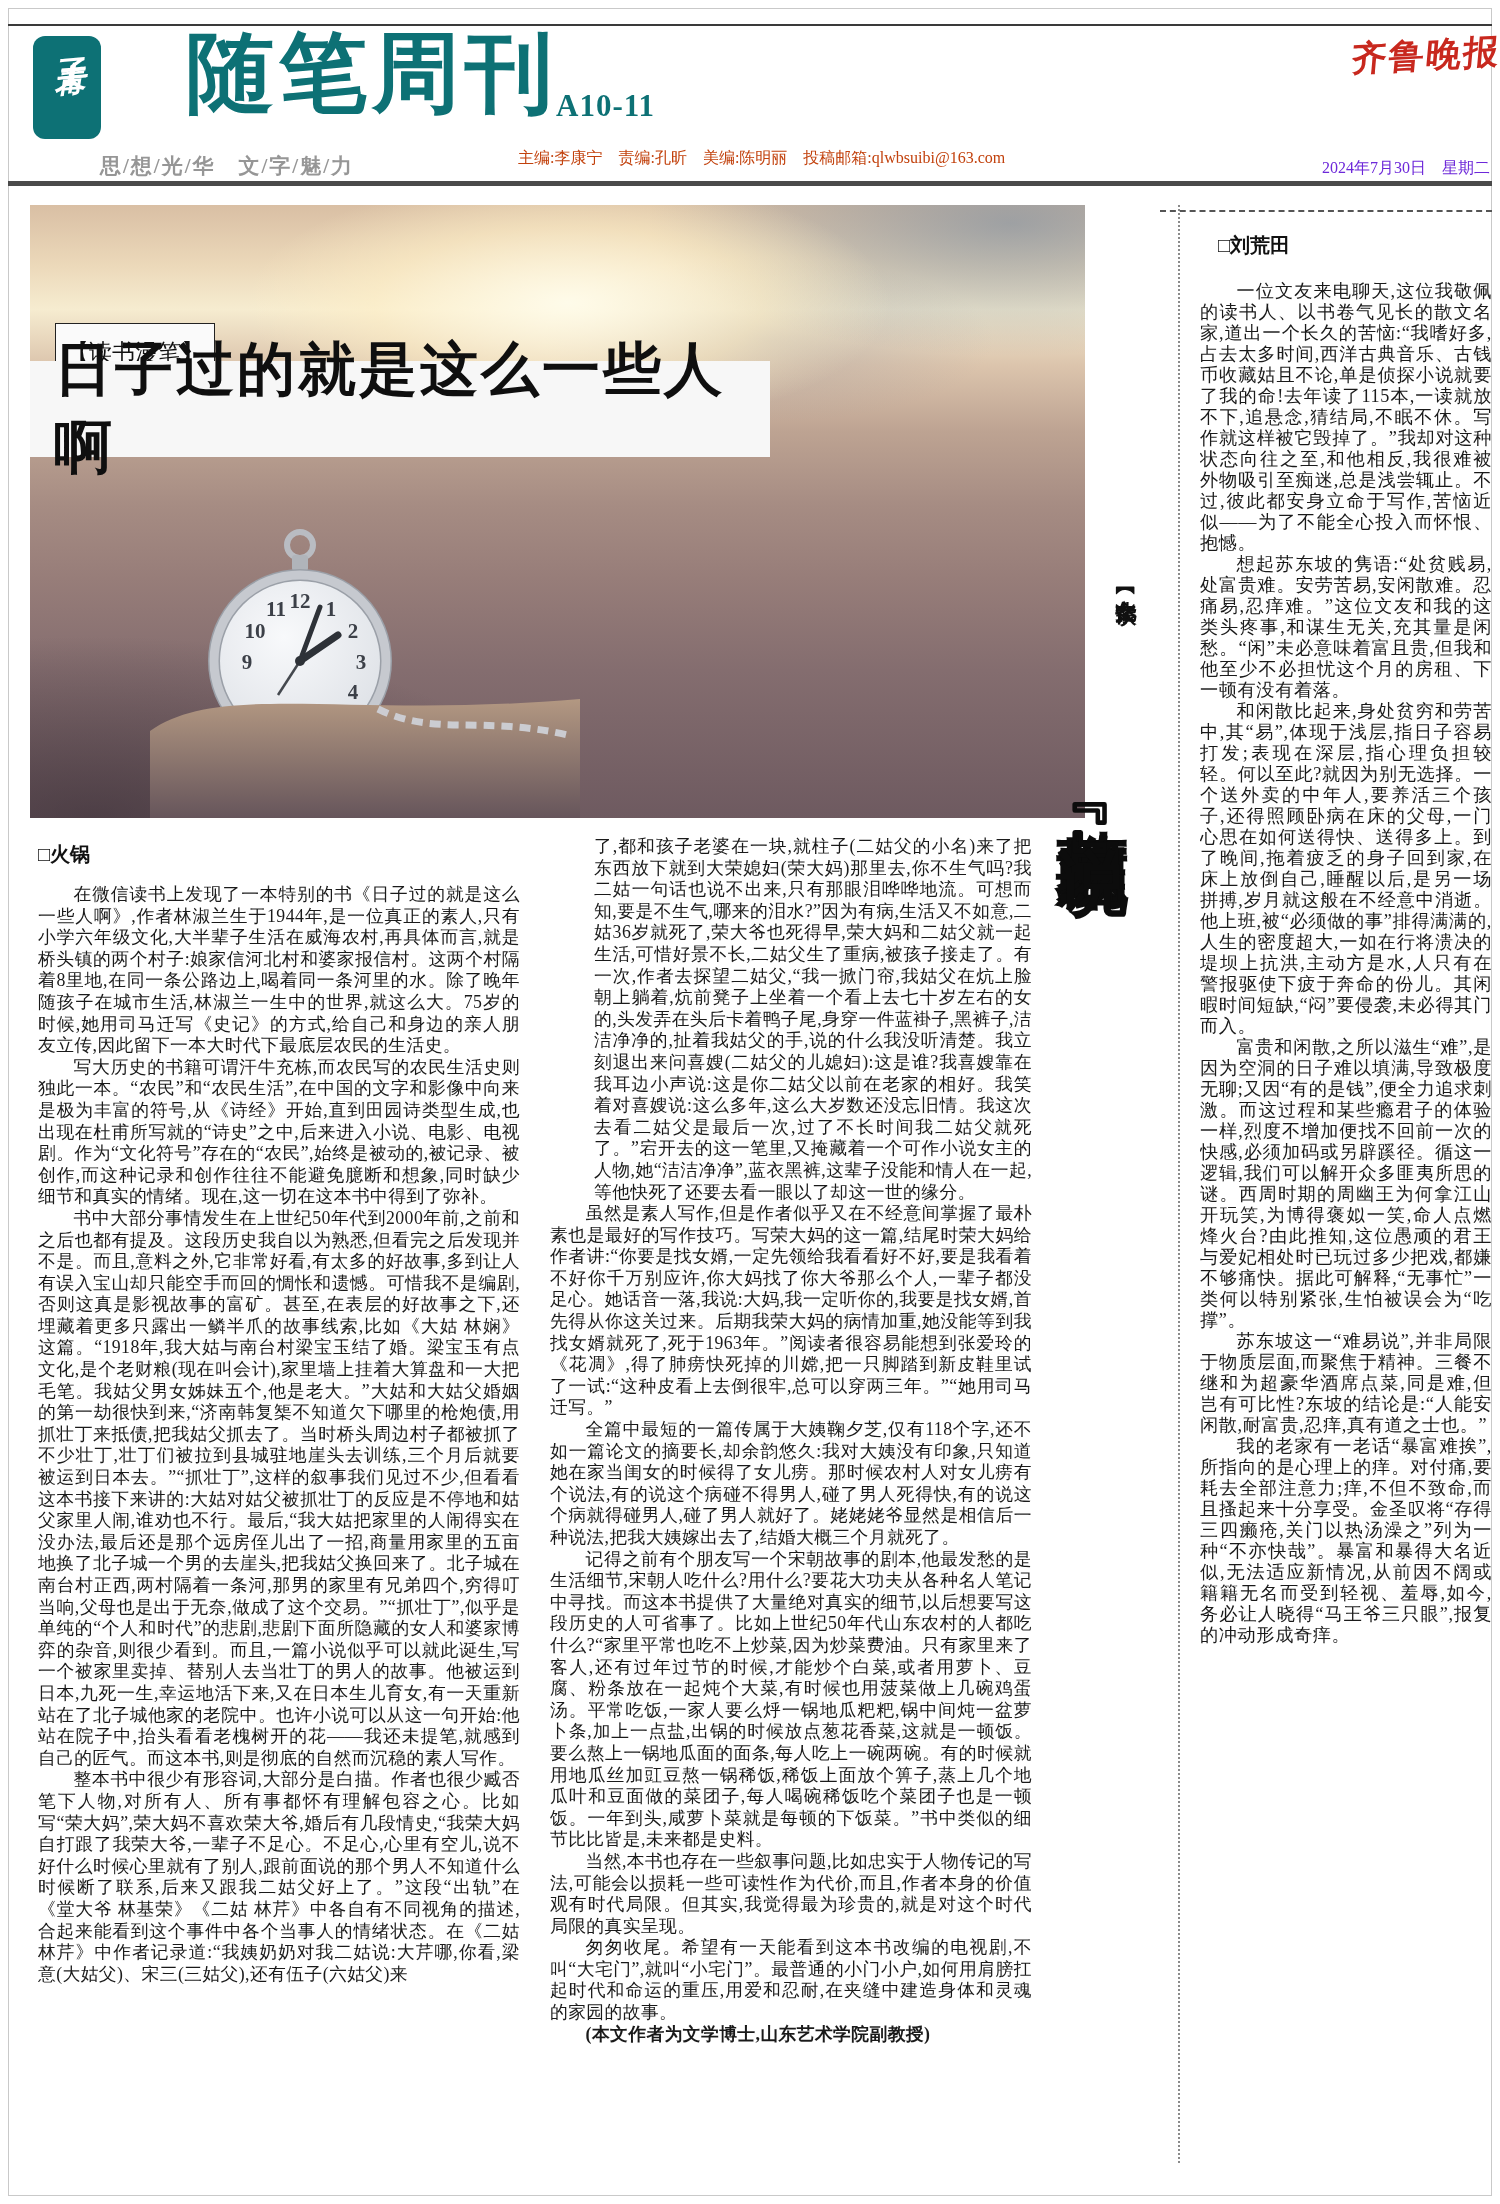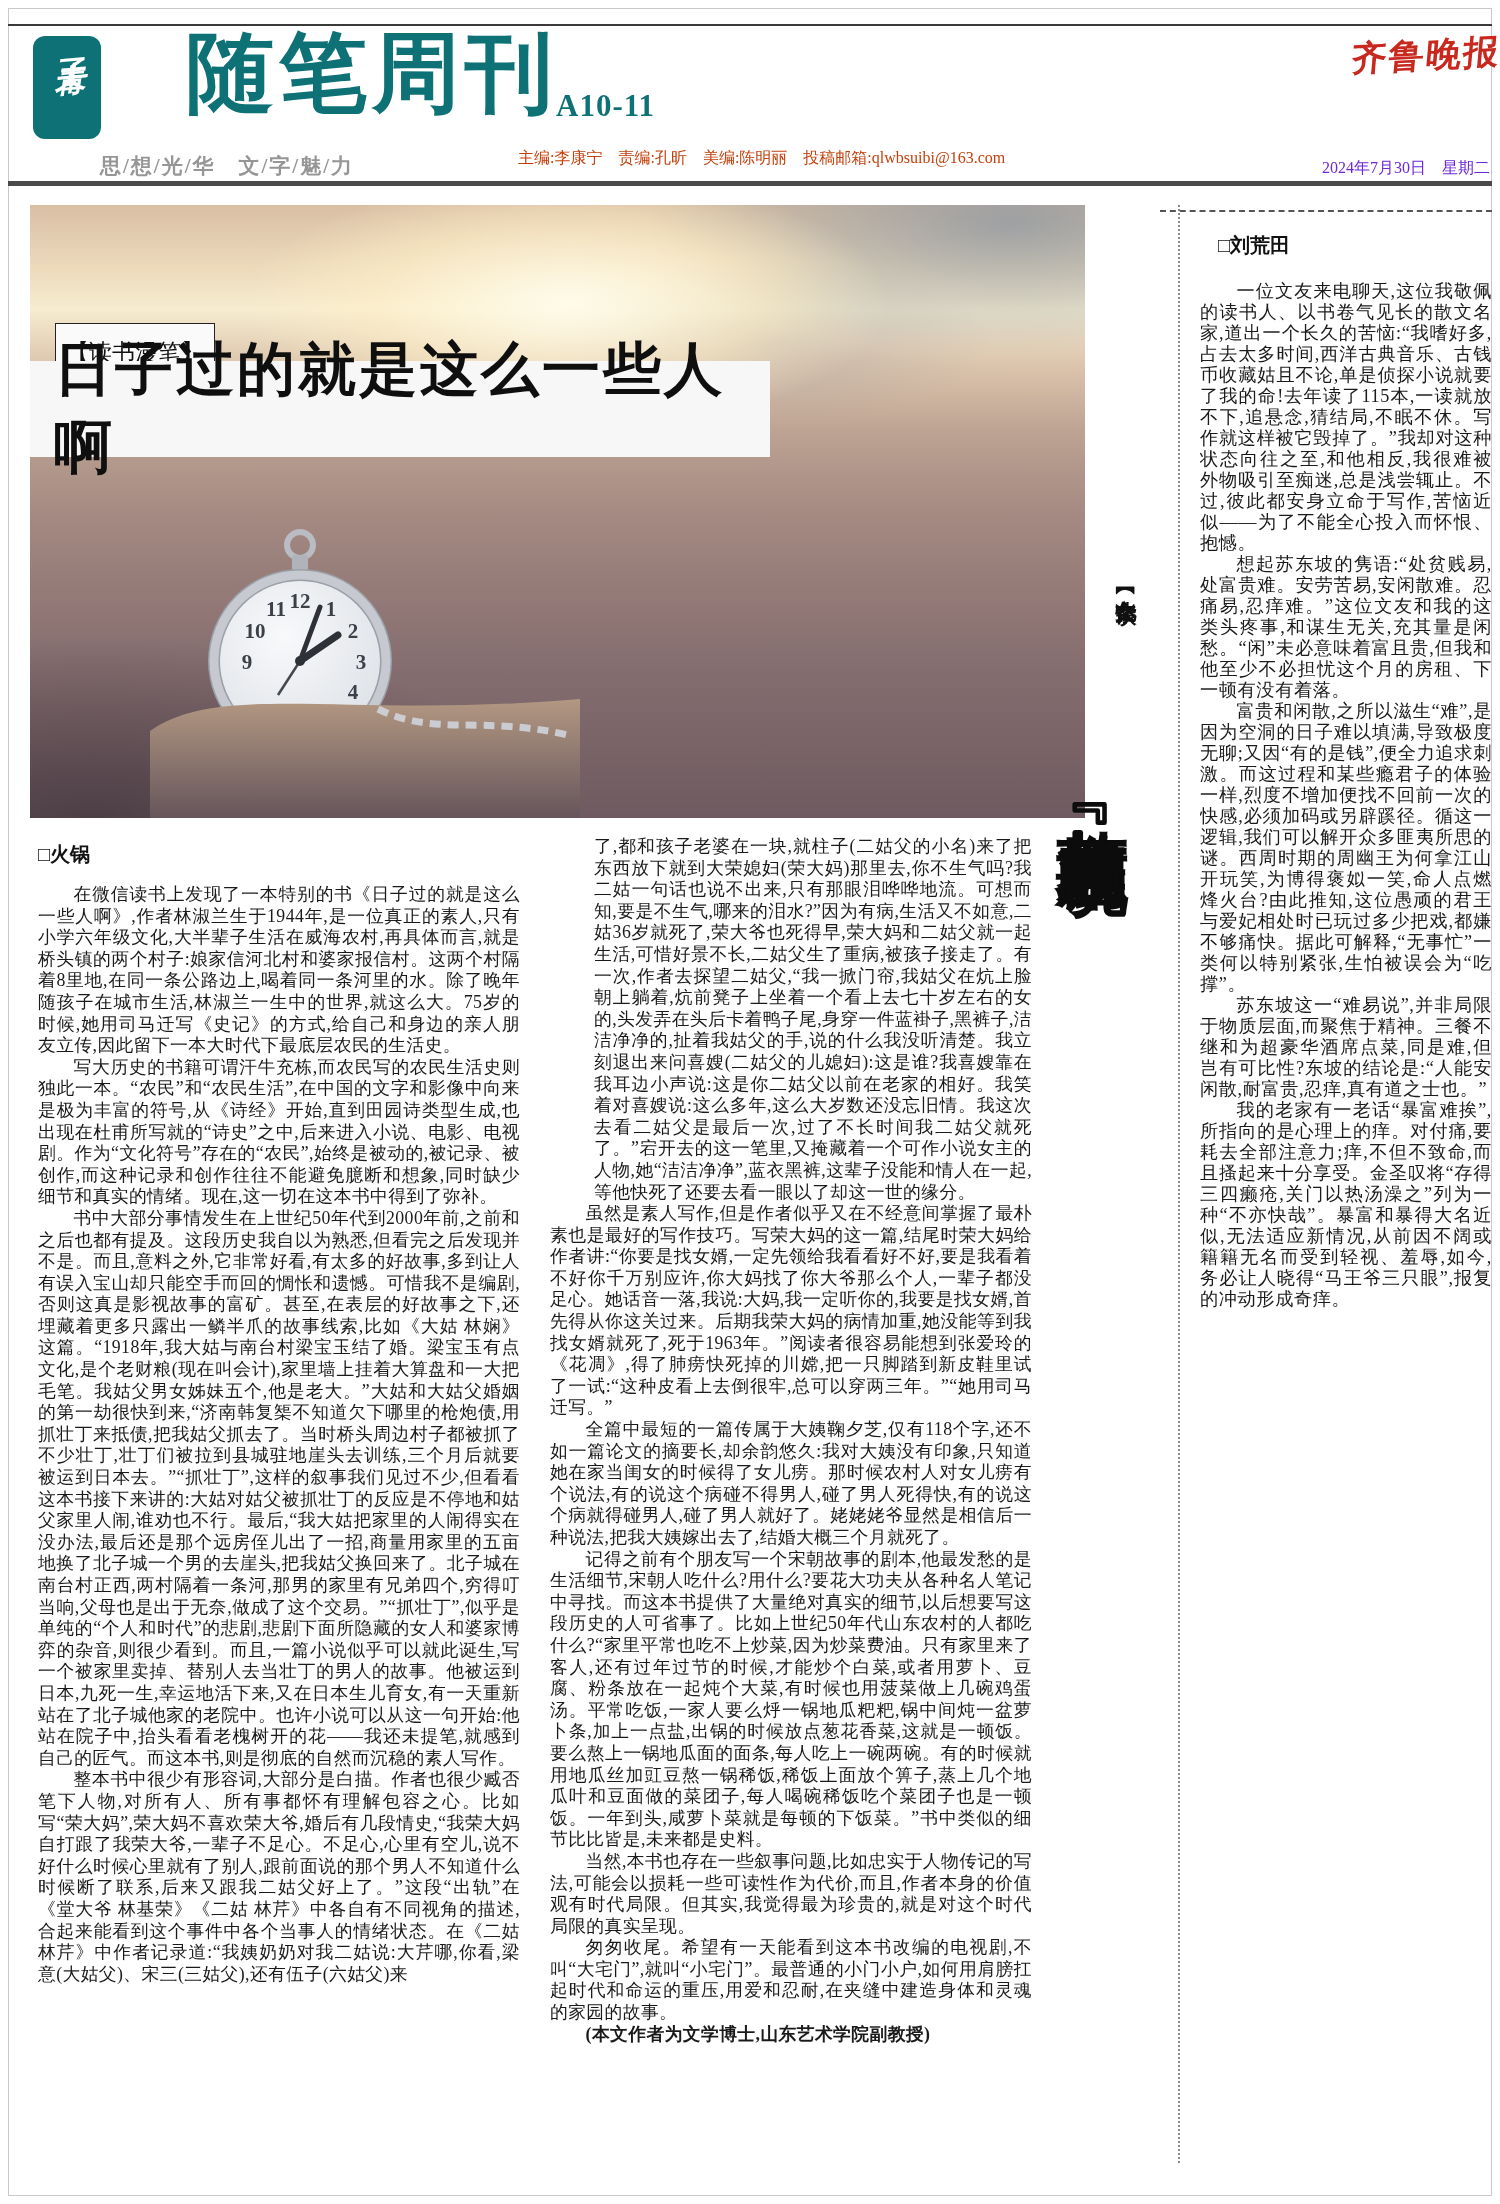--- a/index.html
+++ b/index.html
@@ -137,18 +137,19 @@
 
   <div class="abs culture-tag">【文化杂谈】</div>
   <div class="abs vtitle">苏东坡的『难易』说</div>
   <div class="abs vrule"></div>
   <div class="abs hdash"></div>
 
   <div class="abs byline byline-essay">□刘荒田</div>
   <div class="abs col col3">
       <p class="para">一位文友来电聊天,这位我敬佩的读书人、以书卷气见长的散文名家,道出一个长久的苦恼:“我嗜好多,占去太多时间,西洋古典音乐、古钱币收藏姑且不论,单是侦探小说就要了我的命!去年读了115本,一读就放不下,追悬念,猜结局,不眠不休。写作就这样被它毁掉了。”我却对这种状态向往之至,和他相反,我很难被外物吸引至痴迷,总是浅尝辄止。不过,彼此都安身立命于写作,苦恼近似——为了不能全心投入而怀恨、抱憾。</p>
       <p class="para">想起苏东坡的隽语:“处贫贱易,处富贵难。安劳苦易,安闲散难。忍痛易,忍痒难。”这位文友和我的这类头疼事,和谋生无关,充其量是闲愁。“闲”未必意味着富且贵,但我和他至少不必担忧这个月的房租、下一顿有没有着落。</p>
+      <p class="para">和闲散比起来,身处贫穷和劳苦中,其“易”,体现于浅层,指日子容易打发;表现在深层,指心理负担较轻。何以至此?就因为别无选择。一个送外卖的中年人,要养活三个孩子,还得照顾卧病在床的父母,一门心思在如何送得快、送得多上。到了晚间,拖着疲乏的身子回到家,在床上放倒自己,睡醒以后,是另一场拼搏,岁月就这般在不经意中消逝。他上班,被“必须做的事”排得满满的,人生的密度超大,一如在行将溃决的堤坝上抗洪,主动方是水,人只有在警报驱使下疲于奔命的份儿。其闲暇时间短缺,“闷”要侵袭,未必得其门而入。</p>
       <p class="para">富贵和闲散,之所以滋生“难”,是因为空洞的日子难以填满,导致极度无聊;又因“有的是钱”,便全力追求刺激。而这过程和某些瘾君子的体验一样,烈度不增加便找不回前一次的快感,必须加码或另辟蹊径。循这一逻辑,我们可以解开众多匪夷所思的谜。西周时期的周幽王为何拿江山开玩笑,为博得褒姒一笑,命人点燃烽火台?由此推知,这位愚顽的君王与爱妃相处时已玩过多少把戏,都嫌不够痛快。据此可解释,“无事忙”一类何以特别紧张,生怕被误会为“吃撑”。</p>
       <p class="para">苏东坡这一“难易说”,并非局限于物质层面,而聚焦于精神。三餐不继和为超豪华酒席点菜,同是难,但岂有可比性?东坡的结论是:“人能安闲散,耐富贵,忍痒,真有道之士也。”</p>
       <p class="para">我的老家有一老话“暴富难挨”,所指向的是心理上的痒。对付痛,要耗去全部注意力;痒,不但不致命,而且搔起来十分享受。金圣叹将“存得三四癞疮,关门以热汤澡之”列为一种“不亦快哉”。暴富和暴得大名近似,无法适应新情况,从前因不阔或籍籍无名而受到轻视、羞辱,如今,务必让人晓得“马王爷三只眼”,报复的冲动形成奇痒。</p>
     </div>
 
 </div>
 
 </body></html>

